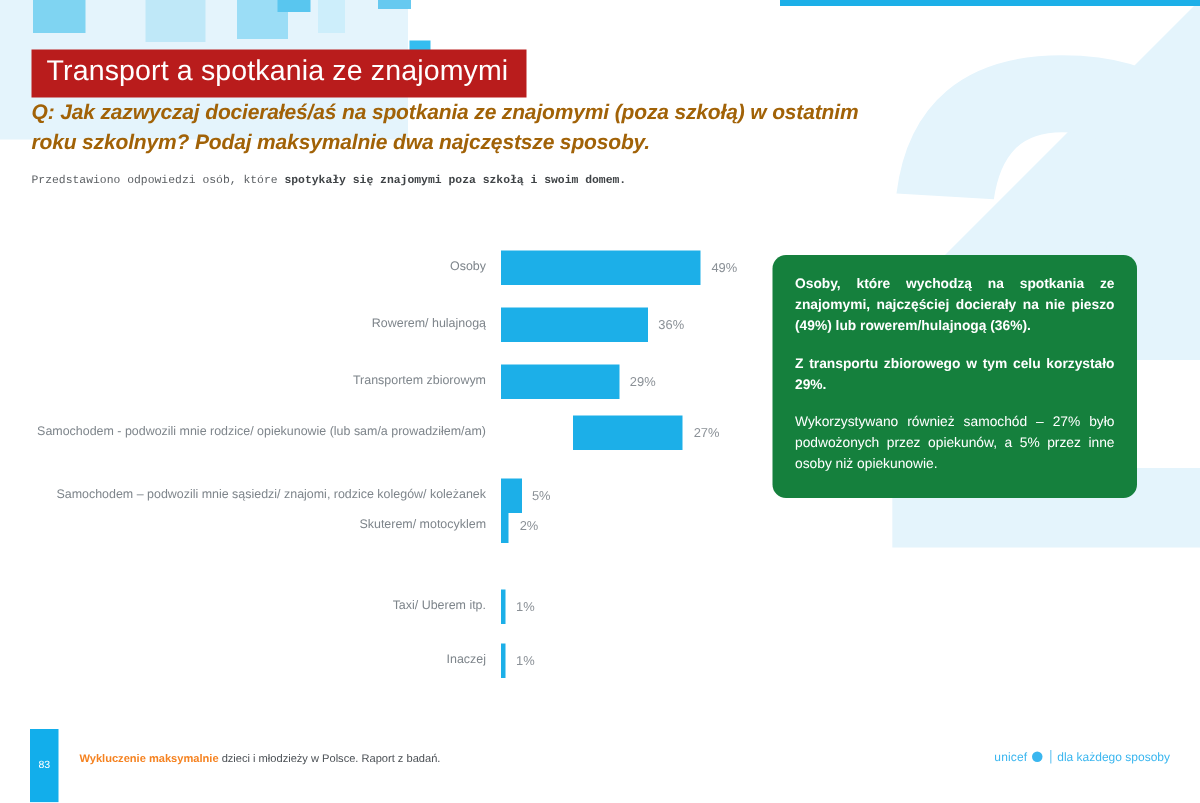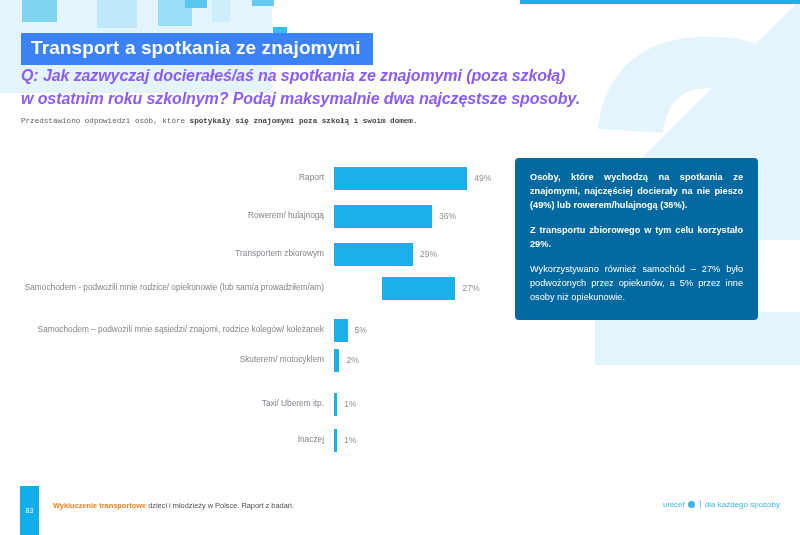--- a/index.html
+++ b/index.html
@@ -41,30 +41,30 @@
     text-align:right;
     user-select:none;
   }
 
   
   .sq { position:absolute; }
 
   
   #title-bar {
     position:absolute; left:21px; top:33px;
-    background:#3b82f6; color:#ffffff;
+    background:#b91c1c; color:#ffffff;
     padding:4px 12px 6px 10px;
-    font-size:19px; font-weight:700; letter-spacing:0.1px;
+    font-size:19px; font-weight:400; letter-spacing:0.1px;
     white-space:nowrap;
   }
 
   
   #question {
     position:absolute; left:21px; top:65px; width:560px;
-    color:#8b5cf6; font-size:16px; font-weight:700; font-style:italic;
+    color:#a16207; font-size:14px; font-weight:700; font-style:italic;
     line-height:1.42; letter-spacing:-0.1px;
   }
 
   
   #base-note {
     position:absolute; left:21px; top:116px; width:560px;
     color:#5b5f63; font-size:7.6px; line-height:1.4;font-family:Liberation Mono, monospace;
   }
   #base-note b { font-weight:700; color:#3f4346; }
 
@@ -84,23 +84,23 @@
   .bar-wrap { flex:1; display:flex; align-items:center; }
   .bar {
     height:23px; background:#1cafe8; min-width:3px;
   }
   .bar-value {
     margin-left:7px; color:#8b9197; font-size:8.6px; white-space:nowrap;
   }
 
   
   #callout {
-    position:absolute; left:515px; top:158px; width:243px;
-    background:#0369a1; color:#ffffff;
-    border-radius:4px;
+    position:absolute; left:515px; top:170px; width:243px;
+    background:#15803d; color:#ffffff;
+    border-radius:9px;
     padding:13px 15px 15px 15px;
   }
   #callout p { font-size:9.2px; line-height:1.52; text-align:justify; }
   #callout p.strong { font-weight:700; }
   #callout p.normal { font-weight:400; }
   #callout p + p { margin-top:11px; }
 
   
   #footer-tab {
     position:absolute; left:20px; top:486px;
@@ -152,21 +152,21 @@
   <div id="title-bar">Transport a spotkania ze znajomymi</div>
 
   <div id="question">Q: Jak zazwyczaj docierałeś/aś na spotkania ze znajomymi (poza szkołą) w ostatnim roku szkolnym? Podaj maksymalnie dwa najczęstsze sposoby.</div>
 
   <div id="base-note">
     <span>Przedstawiono odpowiedzi osób, które </span><b>spotykały się znajomymi poza szkołą i swoim domem.</b>
   </div>
 
   <div id="chart">
       <div class="row" style="top: 0px; height: 26px; transform: translateY(-3px);">
-        <div class="row-label">Raport</div>
+        <div class="row-label">Osoby</div>
         <div class="bar-wrap">
           <div class="bar" style="width: 133.28px; background: rgb(28, 175, 232);"></div>
           <span class="bar-value">49%</span>
         </div>
       </div>
       <div class="row" style="top: 38px; height: 26px; transform: translateY(-3px);">
         <div class="row-label">Rowerem/ hulajnogą</div>
         <div class="bar-wrap">
           <div class="bar" style="width: 97.92px; background: rgb(28, 175, 232);"></div>
           <span class="bar-value">36%</span>
@@ -186,21 +186,21 @@
           <span class="bar-value">27%</span>
         </div>
       </div>
       <div class="row" style="top: 152px; height: 26px; transform: translateY(-3px);">
         <div class="row-label">Samochodem – podwozili mnie sąsiedzi/ znajomi, rodzice kolegów/ koleżanek</div>
         <div class="bar-wrap">
           <div class="bar" style="width: 13.6px; background: rgb(28, 175, 232);"></div>
           <span class="bar-value">5%</span>
         </div>
       </div>
-      <div class="row" style="top: 182px; height: 26px; transform: translateY(-3px);">
+      <div class="row" style="top: 172px; height: 26px; transform: translateY(-3px);">
         <div class="row-label">Skuterem/ motocyklem</div>
         <div class="bar-wrap">
           <div class="bar" style="width: 5.44px; background: rgb(28, 175, 232);"></div>
           <span class="bar-value">2%</span>
         </div>
       </div>
       <div class="row" style="top: 226px; height: 26px; transform: translateY(-3px);">
         <div class="row-label">Taxi/ Uberem itp.</div>
         <div class="bar-wrap">
           <div class="bar" style="width: 3px; background: rgb(28, 175, 232);"></div>
@@ -217,21 +217,21 @@
     </div>
 
   <div id="callout">
       <p class="strong">Osoby, które wychodzą na spotkania ze znajomymi, najczęściej docierały na nie pieszo (49%) lub rowerem/hulajnogą (36%).</p>
       <p class="strong">Z transportu zbiorowego w tym celu korzystało 29%.</p>
       <p class="normal">Wykorzystywano również samochód – 27% było podwożonych przez opiekunów, a 5% przez inne osoby niż opiekunowie.</p>
     </div>
 
   <div id="footer-tab">83</div>
   <div id="footer-text">
-    <b>Wykluczenie transportowe</b><span> dzieci i młodzieży w Polsce. Raport z badań.</span>
+    <b>Wykluczenie maksymalnie</b><span> dzieci i młodzieży w Polsce. Raport z badań.</span>
   </div>
   <div id="unicef">
     <span class="wordmark">unicef</span>
     <span class="mark"></span>
     <span class="divider"></span>
     <span>dla każdego sposoby</span>
   </div>
 
 </div>
 

